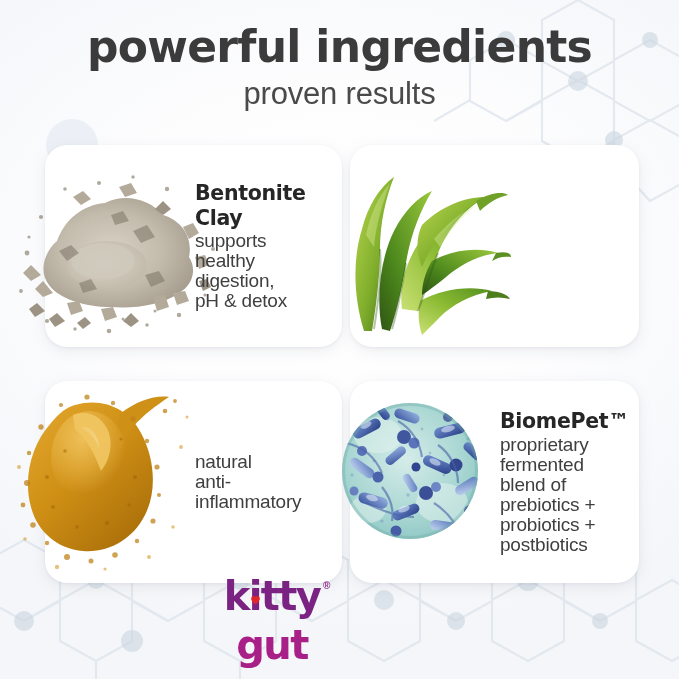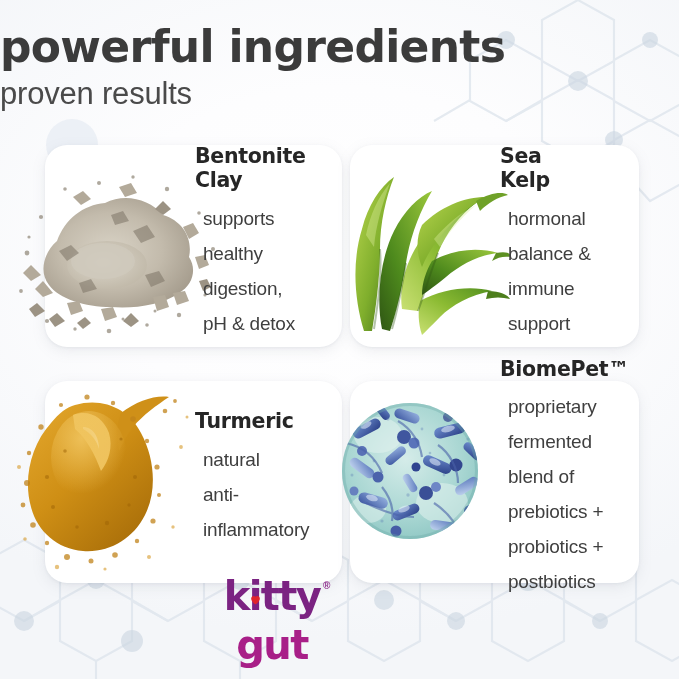--- a/index.html
+++ b/index.html
@@ -30,21 +30,21 @@
     pointer-events: none;
   }
   .hexlayer svg { display:block; }
 
   
   .heading {
     position: absolute;
     top: 22px;
     left: 0;
     width: 679px;
-    text-align: left;
+    text-align: center;
     z-index: 5;
   }
   .heading h1 {
     margin: 0;
     font-size: 44px;
     line-height: 50px;
     font-weight: 700;
     letter-spacing: -0.7px;
     color: #3b3b3b;
     font-family: "DejaVu Sans", sans-serif;
@@ -105,26 +105,26 @@
     line-height: 24.5px;
     font-weight: 700;
     color: #262626;
     font-family: "DejaVu Sans", sans-serif;
     letter-spacing: -0.3px;
     margin: 0 0 1px 0;
     white-space: pre-line;
   }
   .ing-desc {
     font-size: 19px;
-    line-height: 35px;
+    line-height: 20px;
     font-weight: 400;
     color: #3f3f3f;
     font-family: "Liberation Sans", sans-serif;
     letter-spacing: -0.2px;
-    margin: 8px;
+    margin: 0;
     white-space: pre-line;
   }
 
   
   .media-svg { position: absolute; }
 
   
   .clay-wrap { left: -32px; top: 8px; }
   
   .kelp-wrap { left: -14px; top: 4px; }
@@ -373,28 +373,20 @@
             <path d="M70 114 C66 138 62 160 56 180" stroke="#2e5512" stroke-width="2" fill="none"></path>
             <path d="M102 104 C94 124 88 146 82 162" stroke="#2e5512" stroke-width="2" fill="none"></path>
           </g>
 
           <g opacity="0.4" fill="#dcee9b">
             <path d="M30 86 C34 66 42 48 54 34 C46 56 40 76 38 98 Z"></path>
             <path d="M98 90 C110 76 124 64 140 56 C124 70 112 84 104 98 Z"></path>
           </g>
         </svg>
       </div>
-      <div class="card-text">
-        <p class="ing-name">Sea
-Kelp</p>
-        <p class="ing-desc">hormonal
-balance &amp;
-immune
-support</p>
-      </div>
     </div>
 
     <div class="card">
       <div class="card-media">
         <svg class="media-svg turm-wrap" width="200" height="185" viewBox="0 0 200 185">
           <defs>
             <linearGradient id="turmG" x1="0.1" y1="0" x2="0.9" y2="1">
               <stop offset="0%" stop-color="#e2a62c"></stop>
               <stop offset="45%" stop-color="#cf8f15"></stop>
               <stop offset="100%" stop-color="#a56b08"></stop>
@@ -457,21 +449,20 @@
             <circle cx="40" cy="180" r="2.2"></circle>
               <circle cx="88" cy="182" r="1.6"></circle>
             <circle cx="132" cy="170" r="2.0"></circle>
               <circle cx="156" cy="140" r="1.7"></circle>
             <circle cx="164" cy="60" r="1.9"></circle>
               <circle cx="170" cy="30" r="1.5"></circle>
           </g>
         </svg>
       </div>
       <div class="card-text">
-        <p class="ing-name">Turmeric</p>
         <p class="ing-desc">natural
 anti-
 inflammatory</p>
       </div>
     </div>
 
     <div class="card right">
       <div class="card-media">
         <svg class="media-svg micro-wrap" width="150" height="150" viewBox="0 0 150 150">
           <defs>

